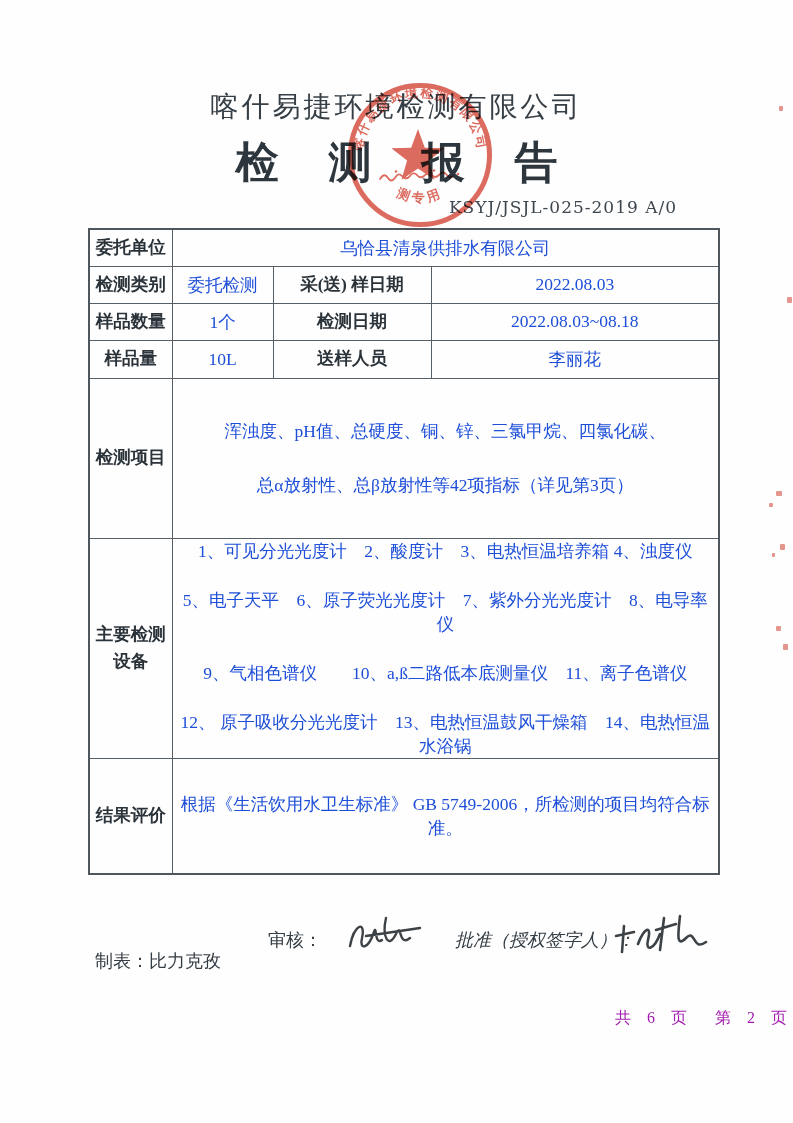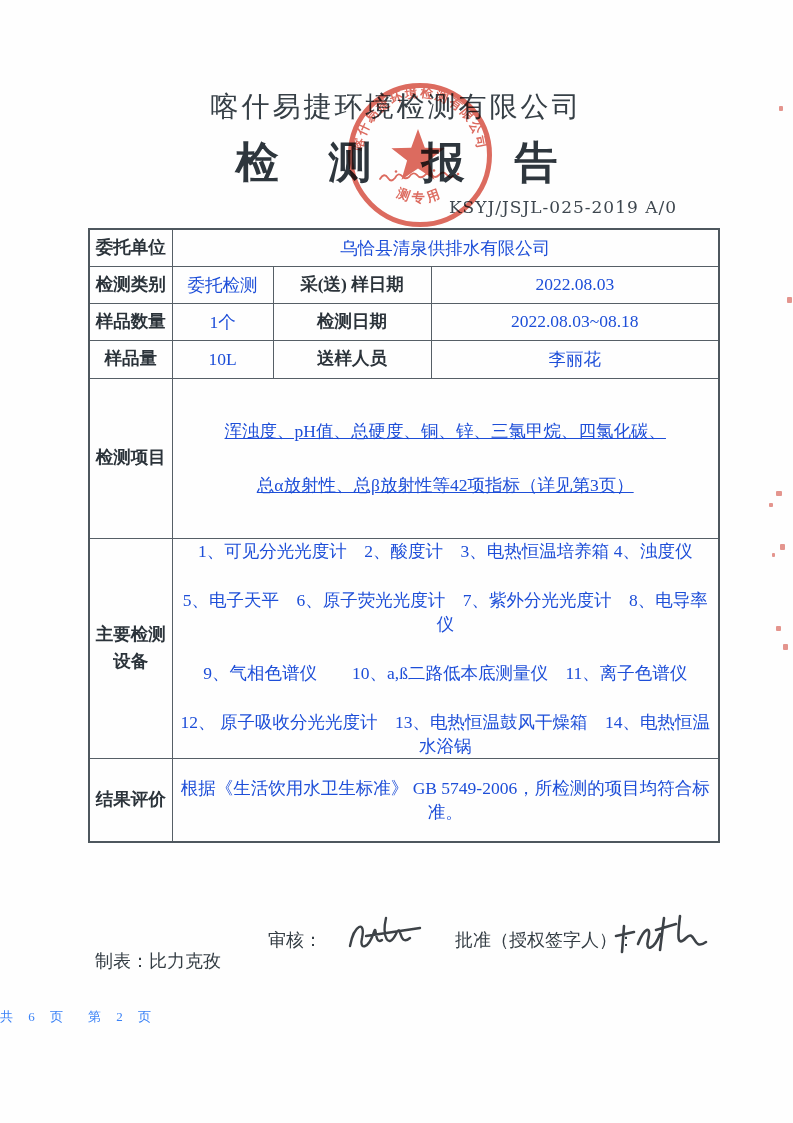--- a/index.html
+++ b/index.html
@@ -45,38 +45,38 @@
   }
   .report-table td{
     border:1.6px solid #565f66;
     text-align:center;vertical-align:middle;
     padding:0 4px;overflow:hidden;
   }
   .report-table{border:2px solid #4e575e;}
   td.lbl{font-weight:bold;color:#2b333a;line-height:1.55;}
   td.val{color:#1d4ed8;}
   .cell-lines{display:flex;flex-direction:column;align-items:center;}
-  .gap-wide{gap:30px;text-decoration:underline;}
+  .gap-wide{gap:30px;}
   .gap-med{gap:25px;justify-content:space-between;}
   .r1{height:37px;} .r2{height:37px;} .r3{height:37px;} .r4{height:38px;}
-  .r5{height:80px;} .r6{height:160px;} .r7{height:180px;} .r8{height:84px;}
+  .r5{height:80px;} .r6{height:160px;} .r7{height:180px;} .r8{height:116px;}
 
   
   .sig-row{position:absolute;top:928px;left:0;width:100%;font-size:18px;color:#343d44;}
   .sig-item{position:absolute;white-space:nowrap;}
   .sig-prepared{left:95px;margin-top:21px;}
   .sig-review{left:268px;}
-  .sig-approve{left:455px;}
+  .sig-approve{left:455px;font-style:italic;}
   .sig-svg{position:absolute;pointer-events:none;}
   .sig-svg.review{left:336px;top:-22px;}
   .sig-svg.approve{left:608px;top:-24px;}
 
   .page-footer{
     position:absolute;top:1008px;left:0;width:100%;
-    text-align:left;font-size:13px;letter-spacing:6px;color:#3b82f6;
+    text-align:right;font-size:16px;letter-spacing:6px;color:#a21caf;
   }
 </style>
 </head>
 <body>
 
 <div class="page">
 
   <div class="company-title">喀什易捷环境检测有限公司</div>
   <div class="report-title">
     <span>检测报告</span>

